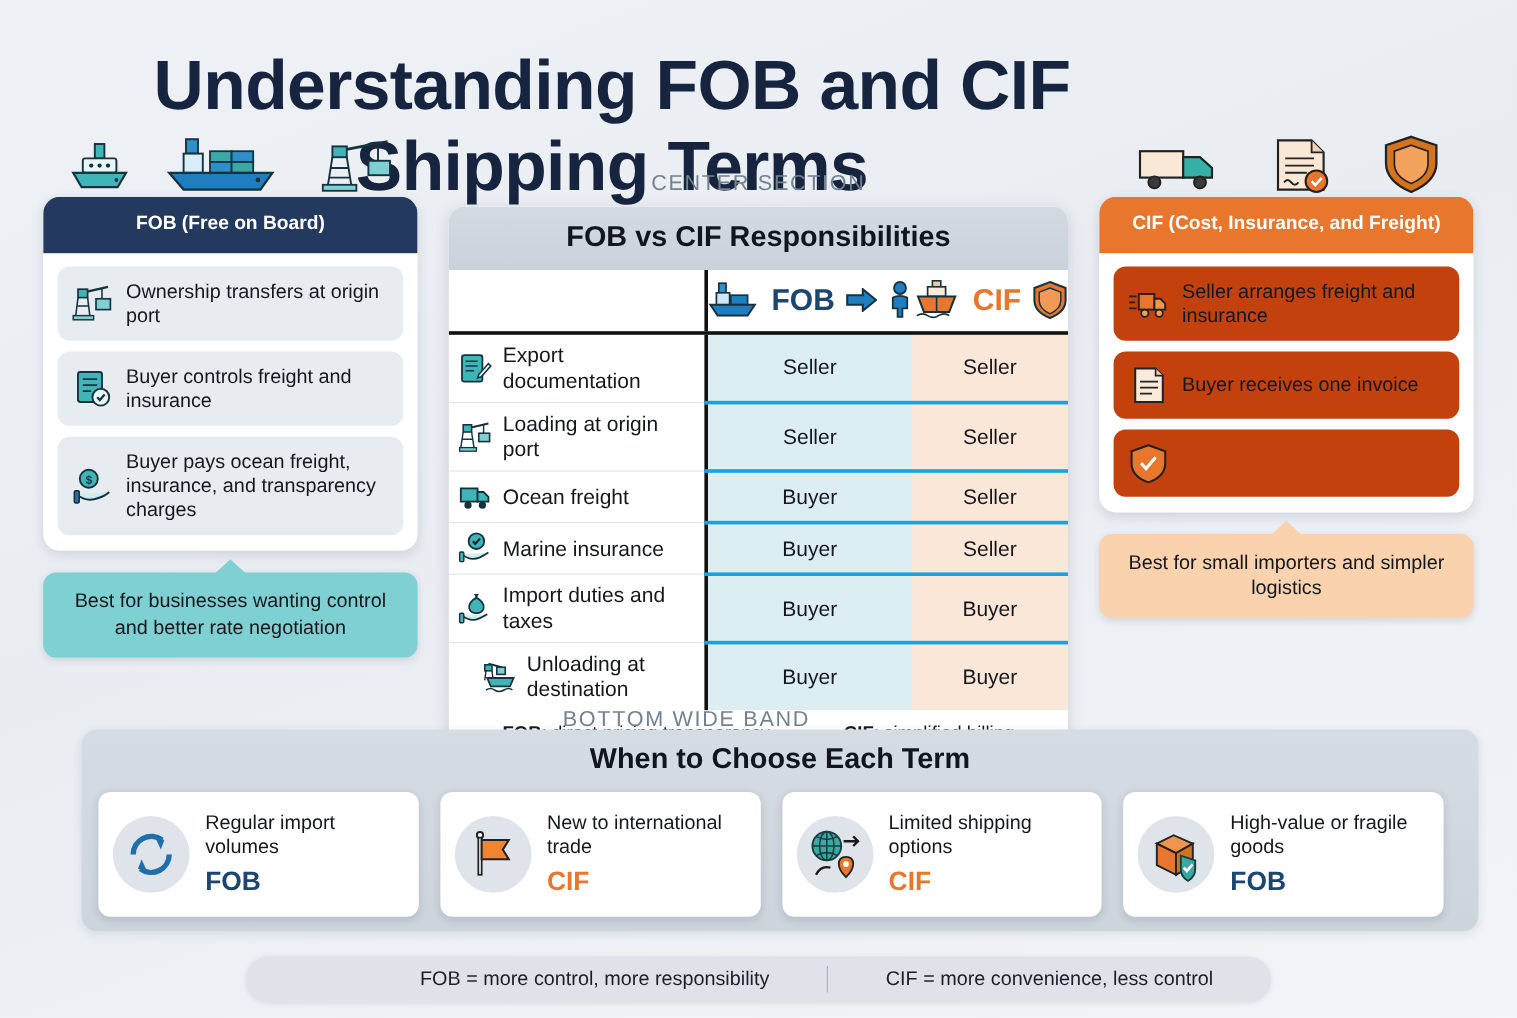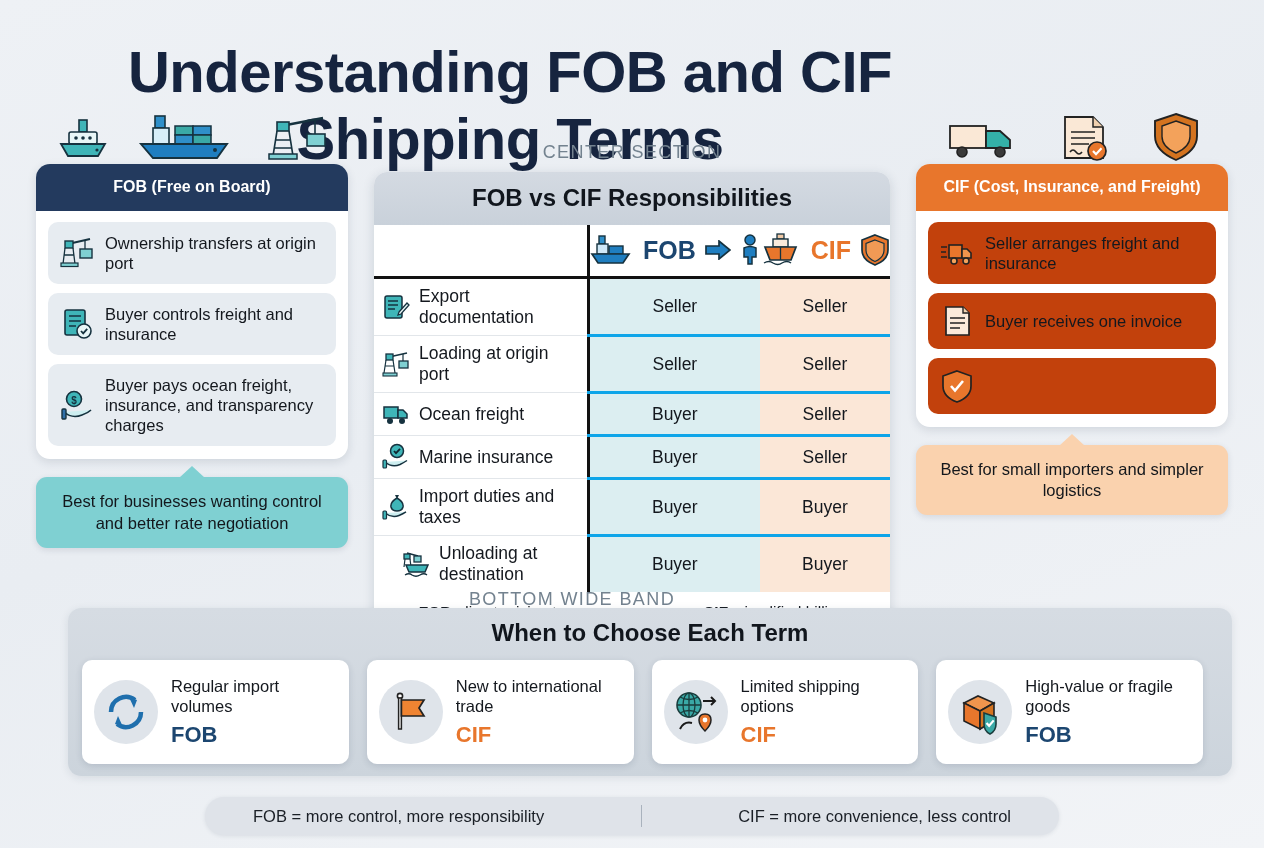--- a/index.html
+++ b/index.html
@@ -137,21 +137,21 @@
   }
   .band-txt { flex: 1; font-size: 16.5px; line-height: 1.23; color: #14181e; }
   .band-term { font-size: 22px; font-weight: bold; margin-top: 5px; }
   .term-fob { color: #1c4670; }
   .term-cif { color: #e8762c; }
 
   
   #footer-strip {
     position: absolute; left: 205px; top: 797px; width: 854px; height: 38px;
     background: #dfe3e9; border-radius: 19px;
-    display: flex; align-items: center; justify-content: space-between;
+    display: flex; align-items: center; justify-content: flex-end;
     box-shadow: 0 1px 4px rgba(30,45,70,0.10);
   }
   #footer-strip .f-txt { font-size: 16.5px; color: #1a1f26; padding: 0 48px; }
   #footer-strip .f-sep { width: 1px; height: 22px; background: #a9b2bd; }
 
   svg { display: block; }
 </style>
 </head>
 <body>
 

